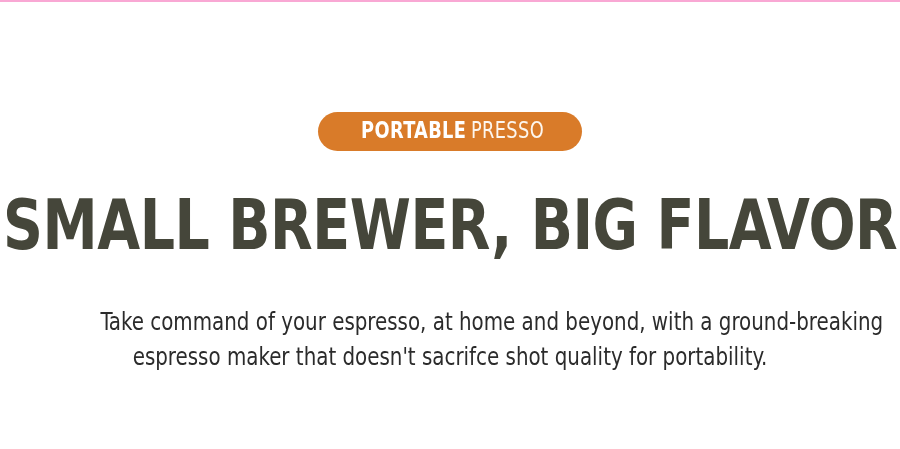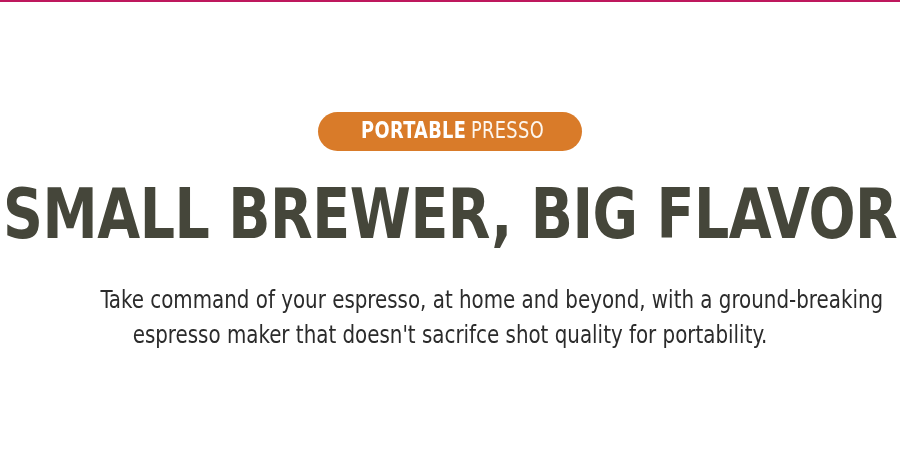--- a/index.html
+++ b/index.html
@@ -13,24 +13,25 @@
     font-family: "Liberation Sans", sans-serif;
     overflow: hidden;
   }
 
   #hero-section {
     position: relative;
     width: 900px;
     height: 449px;
     background: #ffffff;
     box-sizing: border-box;
-    border-top: 2px solid #be185d;
+    border-top: 2px solid #f9a8d4;
     display: flex;
     flex-direction: column;
     align-items: center;
+    gap: 11px;
   }
 
   
   #eyebrow-badge {
     margin-top: 110px;
     display: inline-flex;
     align-items: center;
     justify-content: center;
     background: #d97b29;
     border-radius: 999px;

